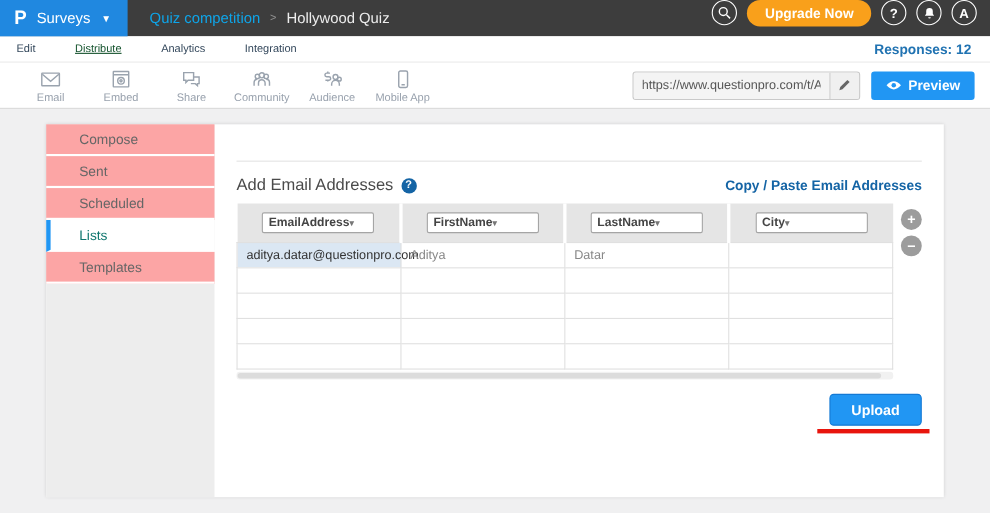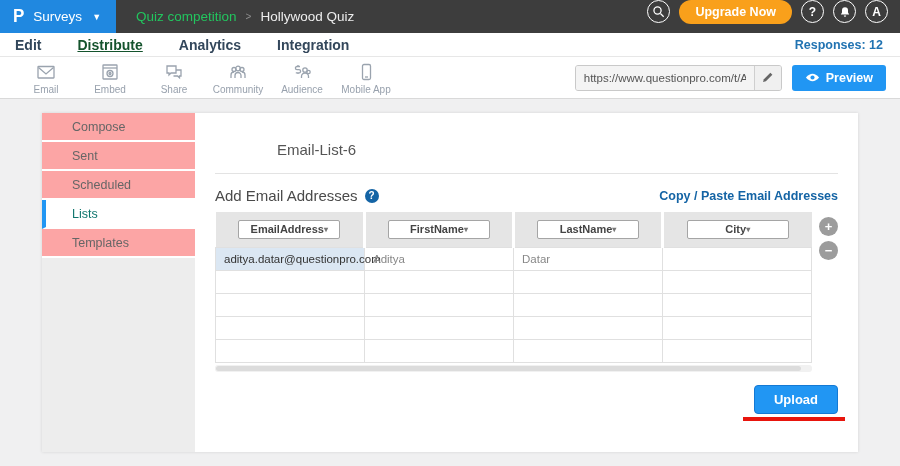--- a/index.html
+++ b/index.html
@@ -6,32 +6,32 @@
   html,body { width:900px; height:466px; overflow:hidden; }
   body { font-family:"Liberation Sans", sans-serif; background:#f0f0f1; }
 
   
   .topbar { height:33px; background:#3d3d3d; display:flex; align-items:stretch; }
   .logo-area { width:116px; background:#2088e0; color:#fff; display:flex; align-items:center; padding-left:13px; gap:9px; cursor:pointer; }
   .logo-p { font-size:17px; font-weight:bold; transform:scaleY(1.05); }
   .surveys-label { font-size:13.5px; }
   .surveys-caret { font-size:9px; margin-left:1px; }
   .breadcrumb { flex:1; display:flex; align-items:center; padding-left:20px; gap:9px; font-size:13.5px; }
-  .crumb-parent { color:#22c55e; cursor:pointer; }
+  .crumb-parent { color:#0ea5e9; cursor:pointer; }
   .crumb-sep { color:#8f8f8f; font-size:10px; }
   .crumb-current { color:#ededed; }
   .top-actions { display:flex; gap:9px; padding-right:12px; }
   .circle-btn { width:23px; height:23px; border:1.5px solid #fff; border-radius:50%; color:#fff;
                 display:flex; align-items:center; justify-content:center; font-size:12px; font-weight:bold; cursor:pointer; flex:none; }
   .upgrade-btn { background:#f9a01b; color:#fff; border:none; border-radius:13px; height:24px; padding:0 16px;
                  font-size:12.5px; font-weight:bold; font-family:inherit; cursor:pointer; }
 
   
   .navbar { height:24px; background:#fff; display:flex; align-items:center; padding:0 15px; border-bottom:1px solid #e7e7e7; }
-  .nav-item { margin-right:36px; font-size:14px; font-weight:bold; color:#33475b; cursor:pointer; }
+  .nav-item { margin-right:36px; font-size:10px; font-weight:normal; color:#33475b; cursor:pointer; }
   .nav-item.active { color:#14532d; text-decoration:underline; }
   .responses { margin-left:auto; margin-right:2px; color:#2173b2; font-size:12.5px; font-weight:bold; }
 
   
   .toolbar { height:42px; background:#fff; display:flex; align-items:center; padding:0 14px; border-bottom:1px solid #d9d9d9; }
   .tool-item { width:64px; display:flex; flex-direction:column; align-items:center; gap:1px; color:#98a1ad; font-size:10px; cursor:pointer; }
   .tool-item svg { stroke:#9aa3ae; fill:none; stroke-width:1.3; }
   .toolbar-right { margin-left:auto; display:flex; align-items:center; gap:10px; }
   .url-group { display:flex; height:26px; border:1px solid #c9c9c9; border-radius:3px; overflow:hidden; background:#f4f4f4; }
   .url-input { border:none; outline:none; background:#f4f4f4; width:178px; font-size:11.5px; color:#555; padding:0 8px; font-family:inherit; }
@@ -60,21 +60,21 @@
   .section-title { font-size:15px; color:#4a4a4a; }
   .help-icon { width:14px; height:14px; border-radius:50%; background:#1464a5; color:#fff; font-size:10px; font-weight:bold;
                display:inline-flex; align-items:center; justify-content:center; margin-left:7px; cursor:pointer; }
   .copy-link { margin-left:auto; color:#1464a5; font-size:12.5px; font-weight:bold; cursor:pointer; }
 
   .table-wrap { position:relative; margin-top:8px; padding-right:26px; }
   table { width:100%; border-collapse:collapse; table-layout:fixed; }
   thead th { background:#e5e5e5; height:35px; border-right:3px solid #fff; }
   thead th:last-child { border-right:none; }
   .combo { width:102px; margin:0 auto; height:19px; background:#fff; border:1px solid #a5a5a5; border-radius:2px;
-           display:flex; align-items:center; justify-content:center; font-size:11px; color:#444; padding:0 5px; cursor:pointer; }
+           display:flex; align-items:center; justify-content:flex-start; font-size:11px; color:#444; padding:0 5px; cursor:pointer; }
   .combo .caret { font-size:8px; color:#777; }
   tbody td { height:23px; border:1px solid #e0e0e0; padding:0 8px; font-size:11.5px; color:#888; background:#fff; cursor:text; }
   td.email-cell { background:#dbe7f3; color:#333; }
 
   .plusminus { position:absolute; right:0; top:5px; display:flex; flex-direction:column; gap:5px; }
   .pm-btn { width:19px; height:19px; border-radius:50%; background:#9c9c9c; color:#fff; border:none;
             display:flex; align-items:center; justify-content:center; font-size:13px; font-weight:bold; cursor:pointer; font-family:inherit; line-height:1; }
 
   .scroll-strip { margin-top:2px; margin-right:26px; height:7px; background:#f1f1f1; border-radius:3px; position:relative; cursor:pointer; }
   .scroll-thumb { position:absolute; left:1px; top:1px; bottom:1px; width:98%; background:#dcdcdc; border-radius:3px; }
@@ -200,21 +200,20 @@
 
     <div class="sidebar">
       <div class="side-item">Compose</div>
       <div class="side-item">Sent</div>
       <div class="side-item">Scheduled</div>
       <div class="side-item active">Lists</div>
       <div class="side-item">Templates</div>
     </div>
 
     <div class="main">
-      <div class="page-title">Email-List-6</div>
       <hr class="title-hr">
 
 
       <div class="section-row">
         <span class="section-title">Add Email Addresses</span>
         <span class="help-icon">?</span>
         <span class="copy-link">Copy / Paste Email Addresses</span>
       </div>
 
       <div class="table-wrap">

